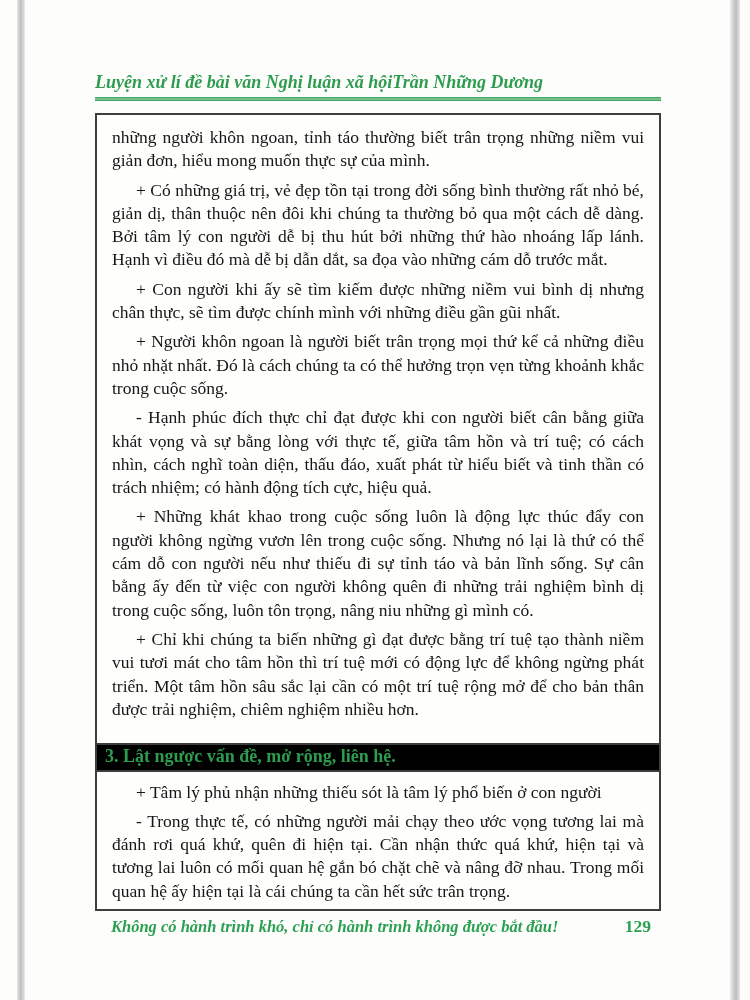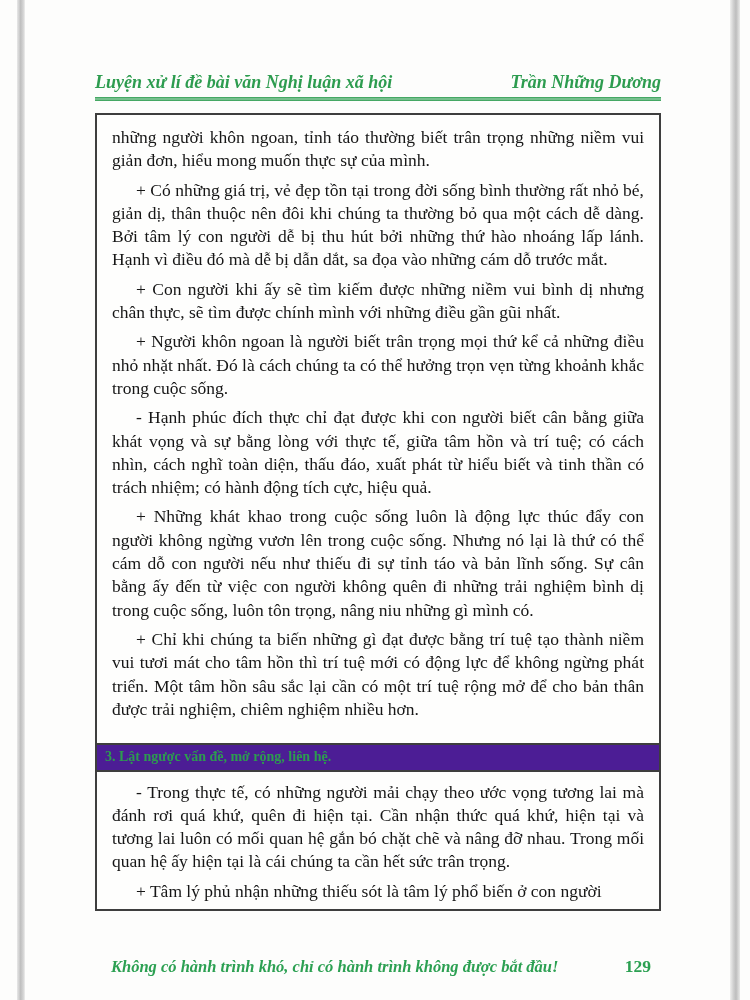--- a/index.html
+++ b/index.html
@@ -14,21 +14,21 @@
   }
   .edge-strip{
     position:absolute;top:0;bottom:0;width:8px;
     background:linear-gradient(to right,#e8e8e8,#bfbfbf 45%,#d6d6d6 80%,#efefee);
   }
   .edge-left{left:17px;}
   .edge-right{left:730px;width:10px;
     background:linear-gradient(to right,#efefee,#cfcfcf 35%,#bdbdbd 60%,#e9e9e8);}
   .header{
     position:absolute;left:95px;top:72px;width:566px;
-    display:flex;justify-content:space-between;align-items:baseline;
+    display:flex;align-items:baseline;
     color:#2d9c4f;font-weight:bold;font-style:italic;font-size:18px;
   }
   .header-rule{
     position:absolute;left:95px;top:97px;width:566px;height:4px;
     background:linear-gradient(#2d9c4f,#8fcba2 50%,#2d9c4f);
   }
   .content-box{
     position:absolute;left:95px;top:113px;width:566px;height:798px;
     border:2px solid #3e3e3e;box-sizing:border-box;
     background:#fefefd;overflow:hidden;
@@ -39,25 +39,25 @@
     font-size:17.5px;line-height:23.3px;color:#161616;
     text-align:justify;
   }
   .text-area.top{height:658px;box-sizing:border-box;}
   .text-area.bottom{flex:1;padding-top:3px;}
   .para{margin:6px;}
   .para.indent{text-indent:24px;}
   .section-heading-row{
     border-top:2px solid #3e3e3e;border-bottom:2px solid #3e3e3e;
     padding:0px 8px 2px 8px;
-    color:#2d9c4f;font-weight:bold;font-size:14px;line-height:23px;
-    background:#4c1d95;
+    color:#2d9c4f;font-weight:bold;font-size:18px;line-height:23px;
+    background:#000000;
   }
   .footer{
-    position:absolute;left:95px;top:956px;width:566px;
+    position:absolute;left:95px;top:916px;width:566px;
     display:flex;justify-content:space-between;align-items:baseline;
     padding:0 10px 0 16px;box-sizing:border-box;
     color:#2ca052;font-weight:bold;
   }
   .footer-quote{font-style:italic;font-size:16.5px;}
   .footer-page{font-size:17.5px;font-style:normal;}
 </style>
 </head>
 <body>
 
@@ -79,22 +79,22 @@
       <p class="para indent">+ Con người khi ấy sẽ tìm kiếm được những niềm vui bình dị nhưng chân thực, sẽ tìm được chính mình với những điều gần gũi nhất.</p>
       <p class="para indent">+ Người khôn ngoan là người biết trân trọng mọi thứ kể cả những điều nhỏ nhặt nhất. Đó là cách chúng ta có thể hưởng trọn vẹn từng khoảnh khắc trong cuộc sống.</p>
       <p class="para indent">- Hạnh phúc đích thực chỉ đạt được khi con người biết cân bằng giữa khát vọng và sự bằng lòng với thực tế, giữa tâm hồn và trí tuệ; có cách nhìn, cách nghĩ toàn diện, thấu đáo, xuất phát từ hiểu biết và tinh thần có trách nhiệm; có hành động tích cực, hiệu quả.</p>
       <p class="para indent">+ Những khát khao trong cuộc sống luôn là động lực thúc đẩy con người không ngừng vươn lên trong cuộc sống. Nhưng nó lại là thứ có thể cám dỗ con người nếu như thiếu đi sự tỉnh táo và bản lĩnh sống. Sự cân bằng ấy đến từ việc con người không quên đi những trải nghiệm bình dị trong cuộc sống, luôn tôn trọng, nâng niu những gì mình có.</p>
       <p class="para indent">+ Chỉ khi chúng ta biến những gì đạt được bằng trí tuệ tạo thành niềm vui tươi mát cho tâm hồn thì trí tuệ mới có động lực để không ngừng phát triển. Một tâm hồn sâu sắc lại cần có một trí tuệ rộng mở để cho bản thân được trải nghiệm, chiêm nghiệm nhiều hơn.</p>
     </div>
 
     <div class="section-heading-row">3. Lật ngược vấn đề, mở rộng, liên hệ.</div>
 
     <div class="text-area bottom">
+      <p class="para indent">+ Tâm lý phủ nhận những thiếu sót là tâm lý phổ biến ở con người</p>
       <p class="para indent">- Trong thực tế, có những người mải chạy theo ước vọng tương lai mà đánh rơi quá khứ, quên đi hiện tại. Cần nhận thức quá khứ, hiện tại và tương lai luôn có mối quan hệ gắn bó chặt chẽ và nâng đỡ nhau. Trong mối quan hệ ấy hiện tại là cái chúng ta cần hết sức trân trọng.</p>
-      <p class="para indent">+ Tâm lý phủ nhận những thiếu sót là tâm lý phổ biến ở con người</p>
     </div>
   </div>
 
   <div class="footer">
     <span class="footer-quote">Không có hành trình khó, chỉ có hành trình không được bắt đầu!</span>
     <span class="footer-page">129</span>
   </div>
 
 </div>
 

